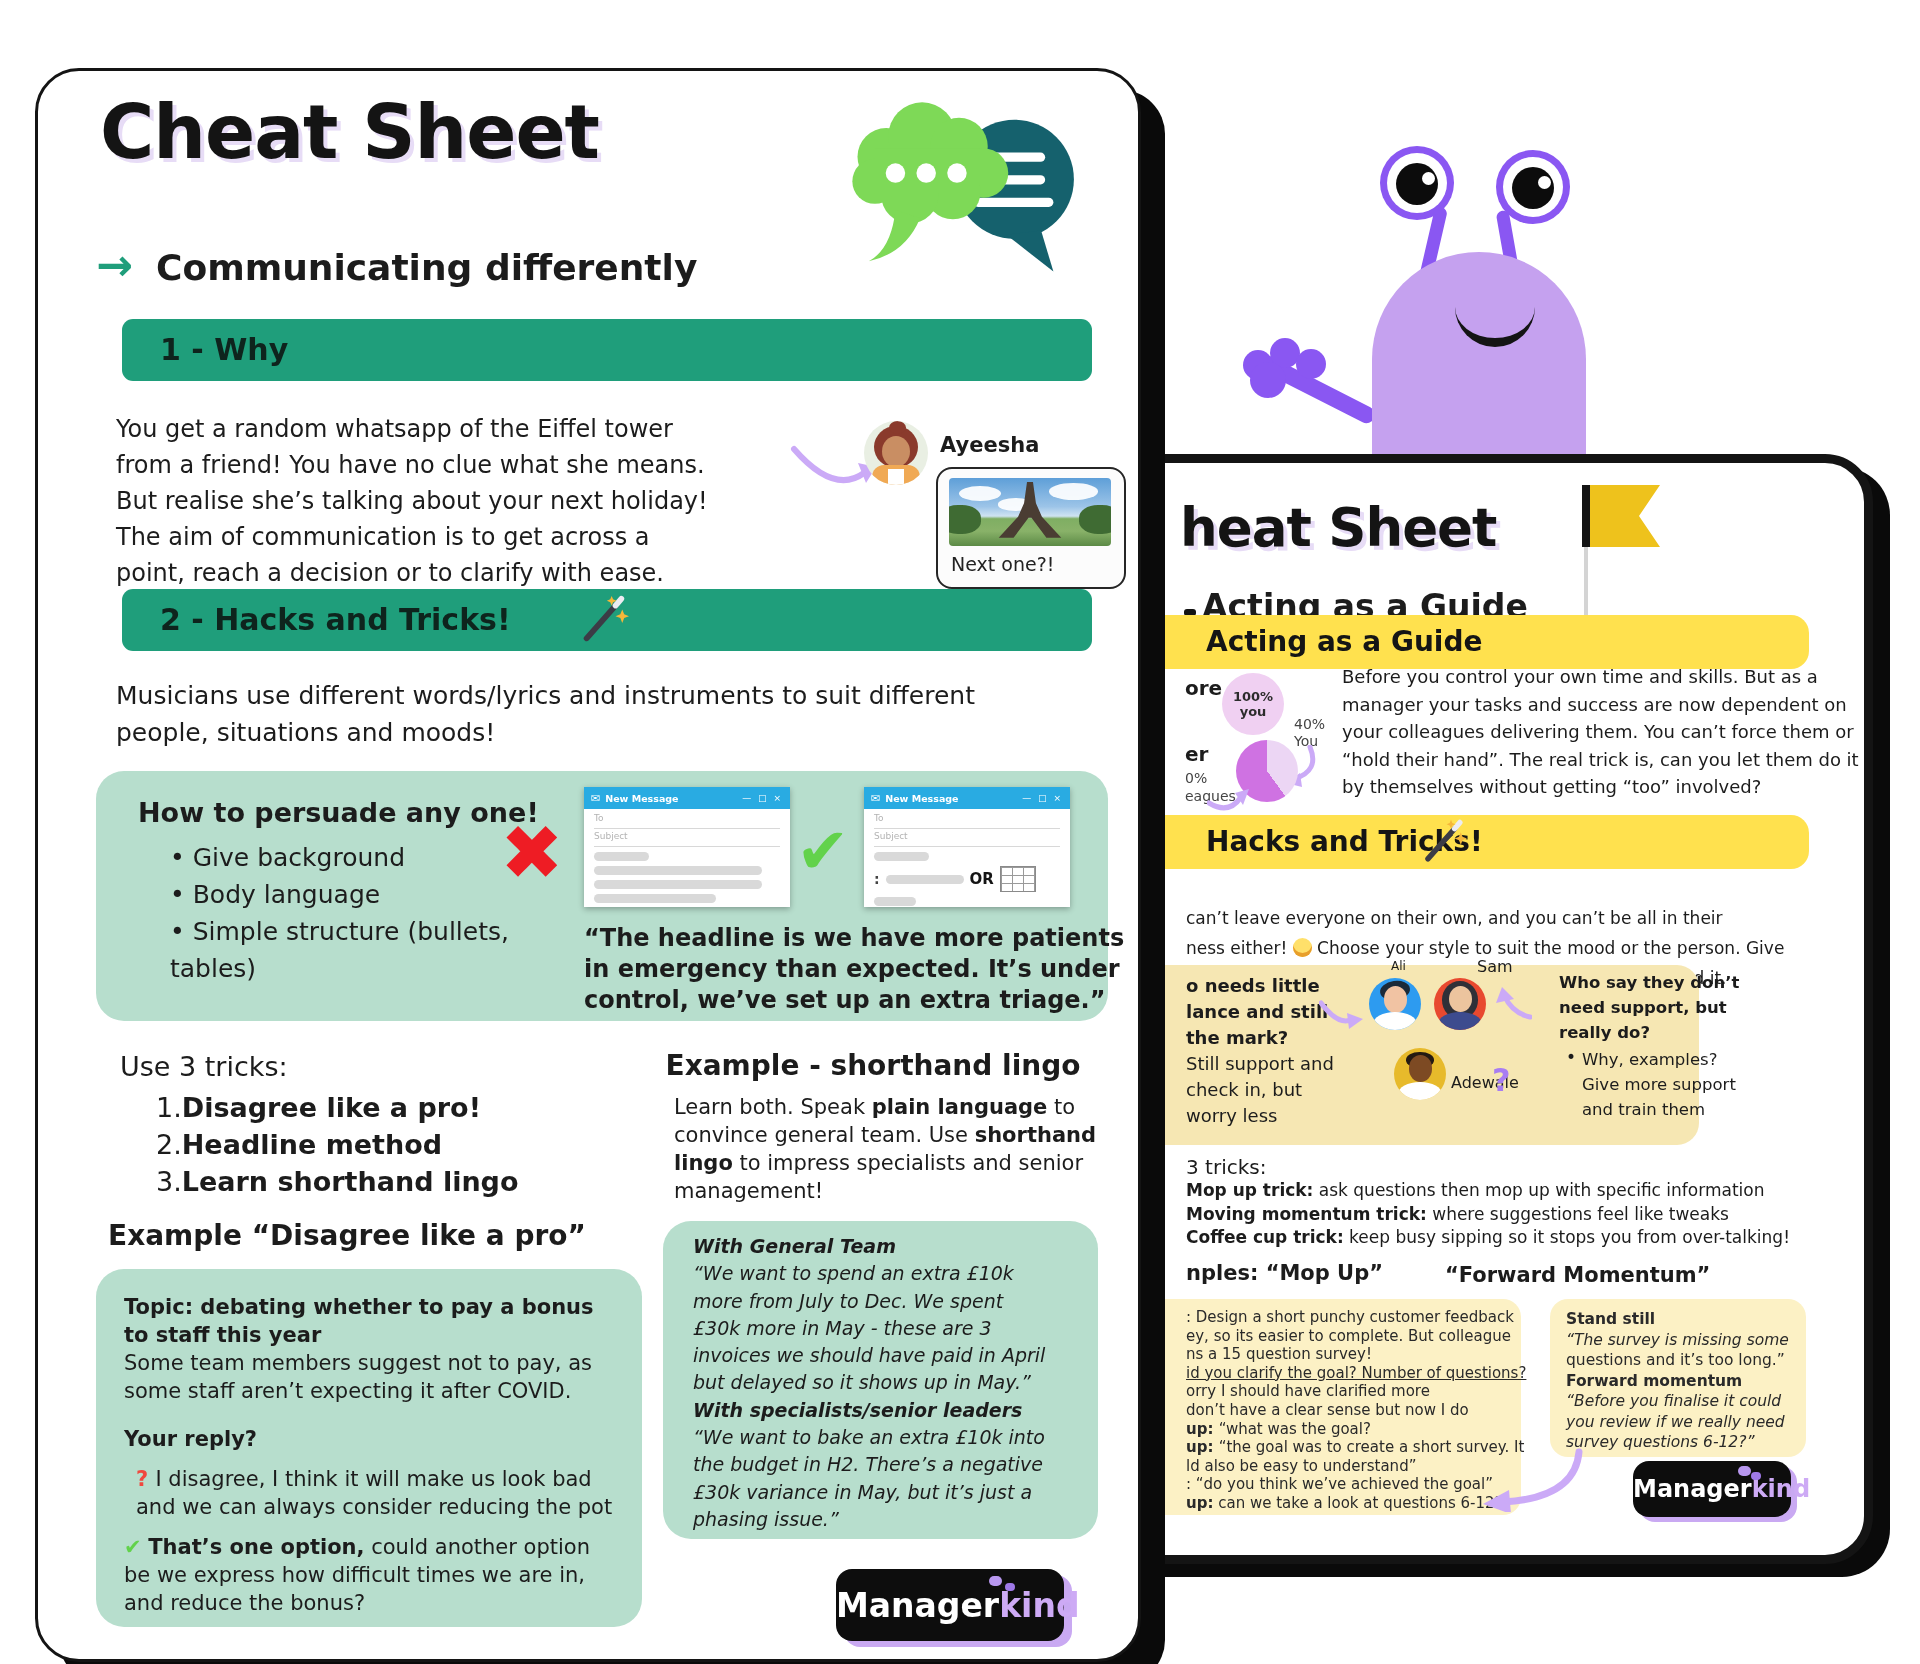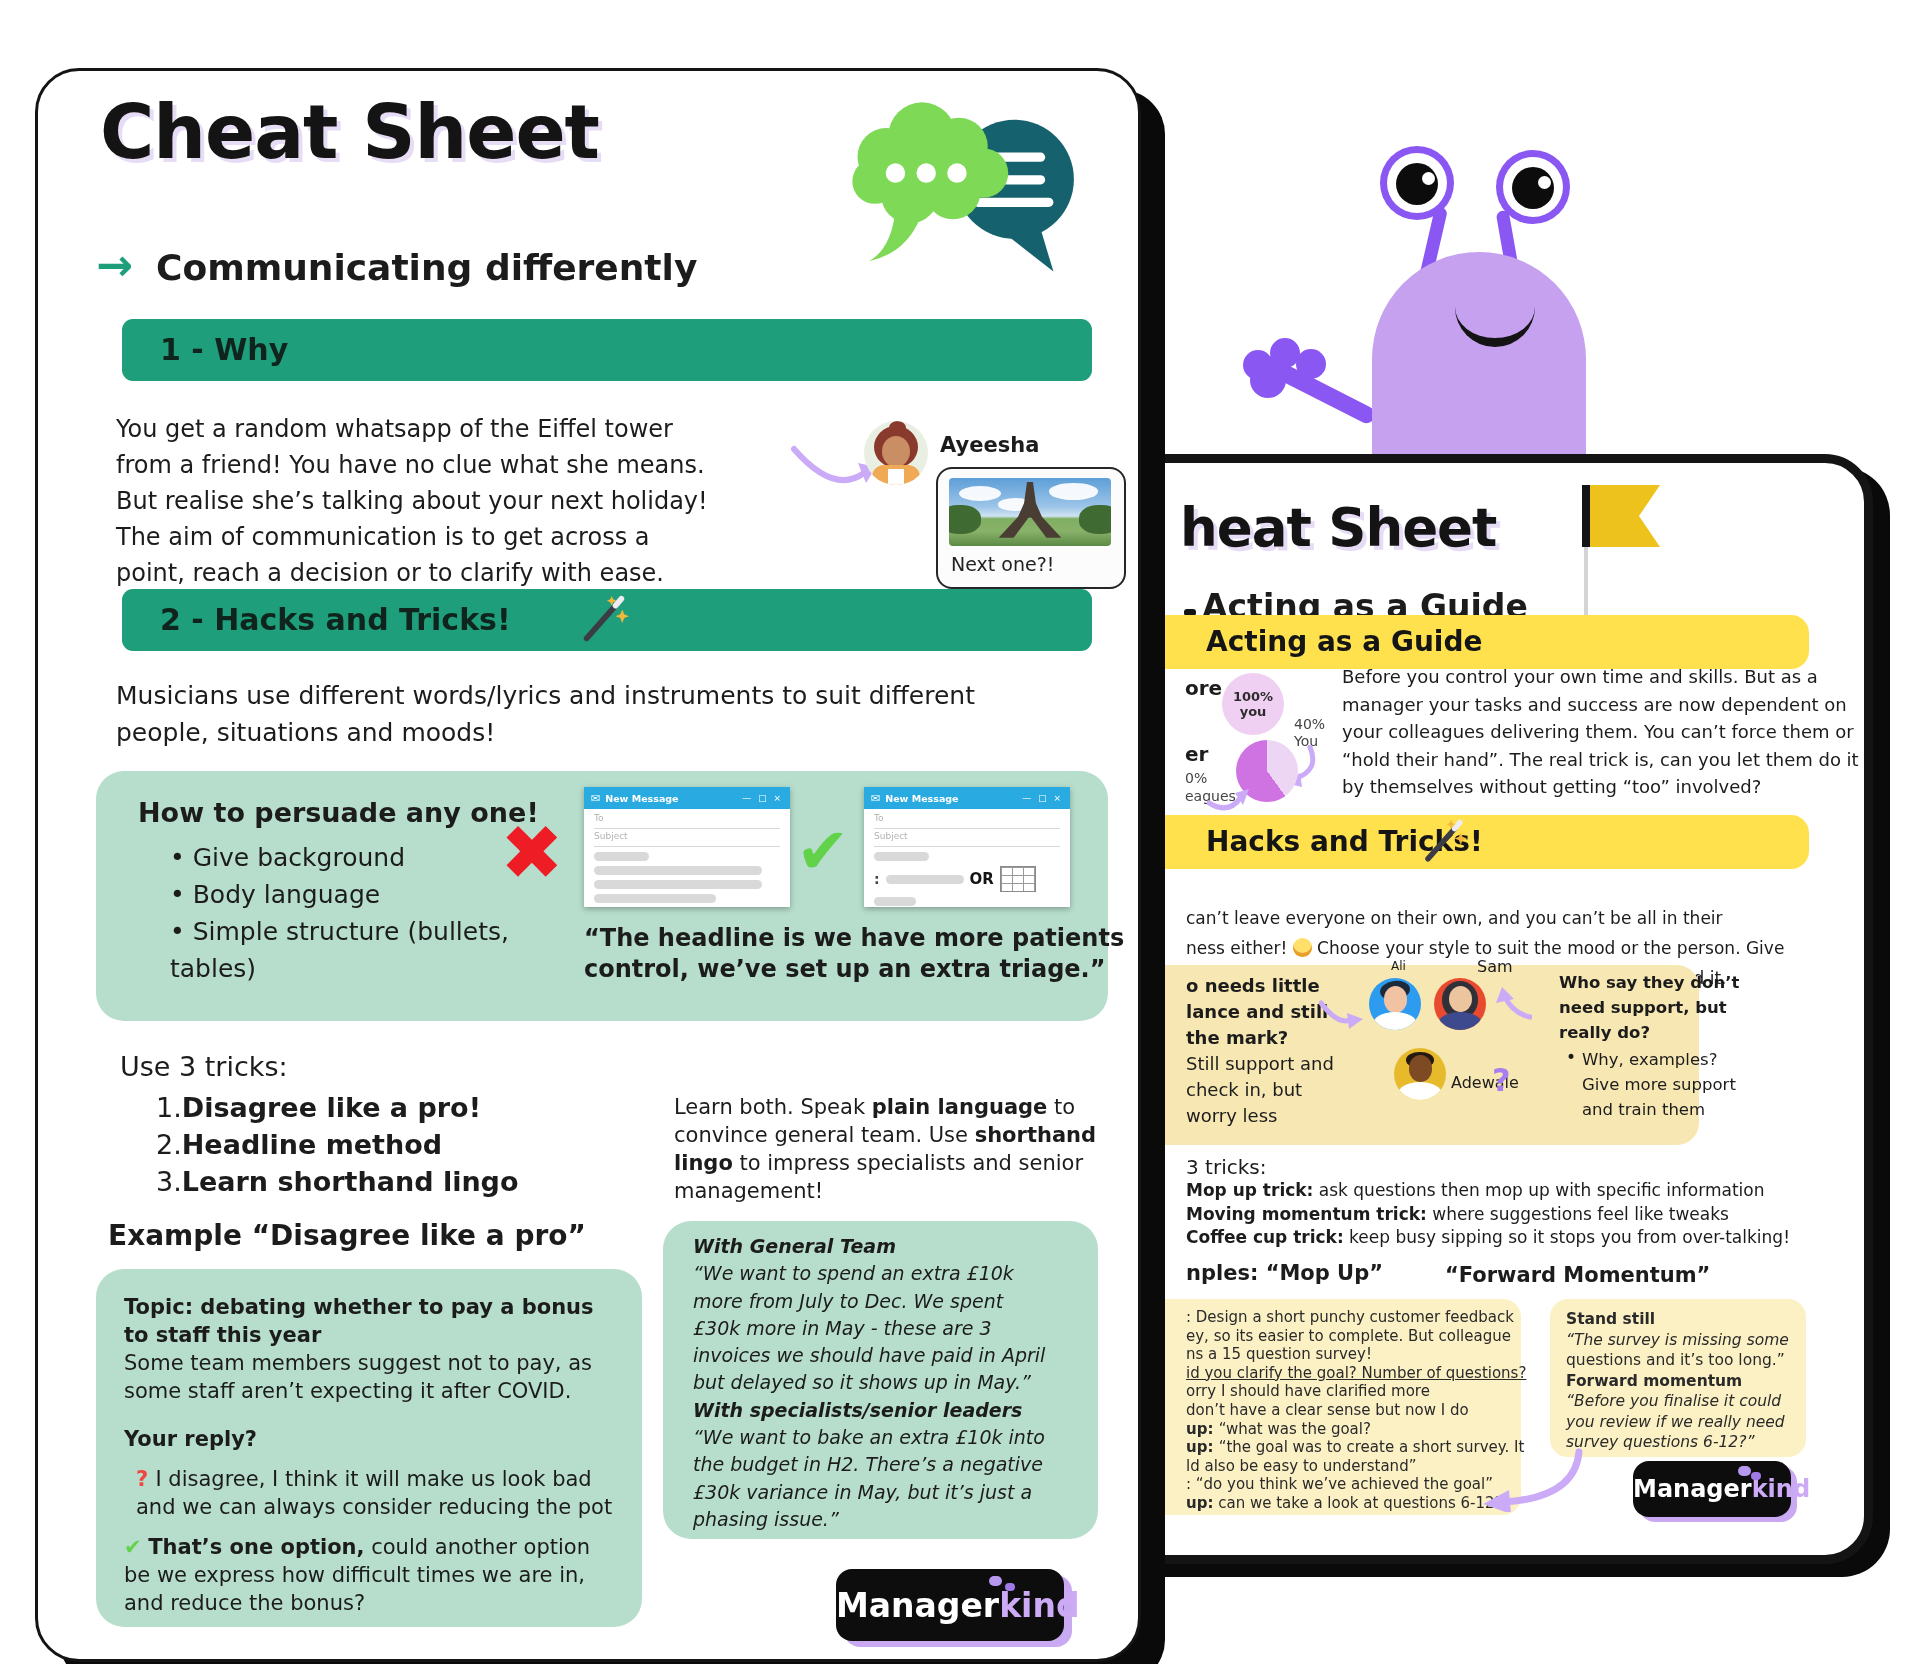--- a/index.html
+++ b/index.html
@@ -381,20 +381,21 @@
         <div class="ebar" style="width:78px"></div>
         <span class="or">OR</span>
         <div class="tbl"></div>
       </div>
       <div class="ebar" style="width:42px"></div>
     </div>
   </div>
 
   <div class="abs nowrap chunk" style="left:546px;top:852px;font-size:24px;line-height:31px;">
       <div class="rl"><span>“The headline is we have more patients</span></div>
+      <div class="rl"><span>in emergency than expected. It’s under</span></div>
       <div class="rl"><span>control, we’ve set up an extra triage.”</span></div>
     </div>
 
   <div class="abs" style="left:82px;top:980px;font-size:27px;">Use 3 tricks:</div>
   <div class="abs nowrap" style="left:118px;top:1018px;font-size:27px;line-height:37px;">
       <div class="rl"><span>1.</span><span style="font-weight: 800;">Disagree like a pro!</span></div>
       <div class="rl"><span>2.</span><span style="font-weight: 800;">Headline method</span></div>
       <div class="rl"><span>3.</span><span style="font-weight: 800;">Learn shorthand lingo</span></div>
     </div>
 
@@ -402,20 +403,21 @@
 
   <div class="mint" style="left:58px;top:1198px;width:546px;height:358px;"></div>
   <div class="abs para" style="left:86px;top:1222px;width:492px;font-size:21px;line-height:28px;" id="topic-paras">
       <div class="rl"><span style="font-weight: 800;">Topic: debating whether to pay a bonus to staff this year</span></div>
       <div class="rl"><span>Some team members suggest not to pay, as some staff aren’t expecting it after COVID.</span></div>
       <div class="rl" style="margin-top: 20px;"><span style="font-weight: 800;">Your reply?</span></div>
       <div class="rl" style="margin-top: 12px; margin-left: 12px;"><span style="font-weight: 800; color: rgb(240, 72, 62);">? </span><span>I disagree, I think it will make us look bad and we can always consider reducing the pot</span></div>
       <div class="rl" style="margin-top: 12px;"><span style="color: rgb(98, 210, 75);">✔ </span><span style="font-weight: 800;">That’s one option,</span><span> could another option be we express how difficult times we are in, and reduce the bonus?</span></div>
     </div>
 
+  <div class="abs chunk" style="left:620px;top:978px;width:430px;text-align:center;font-size:28px;">Example - shorthand lingo</div>
   <div class="abs" style="left:636px;top:1022px;width:424px;font-size:21px;line-height:28px;"><span>Learn both. Speak </span><span style="font-weight: 800;">plain language</span><span> to convince general team. Use </span><span style="font-weight: 800;">shorthand lingo</span><span> to impress specialists and senior management!</span></div>
 
   <div class="mint" style="left:625px;top:1150px;width:435px;height:318px;"></div>
   <div class="abs nowrap" style="left:655px;top:1162px;font-size:19px;font-style:italic;line-height:27.3px;">
       <div class="rl"><span style="font-weight: 800;">With General Team</span></div>
       <div class="rl"><span>“We want to spend an extra £10k</span></div>
       <div class="rl"><span>more from July to Dec. We spent</span></div>
       <div class="rl"><span>£30k more in May - these are 3</span></div>
       <div class="rl"><span>invoices we should have paid in April</span></div>
       <div class="rl"><span>but delayed so it shows up in May.”</span></div>

